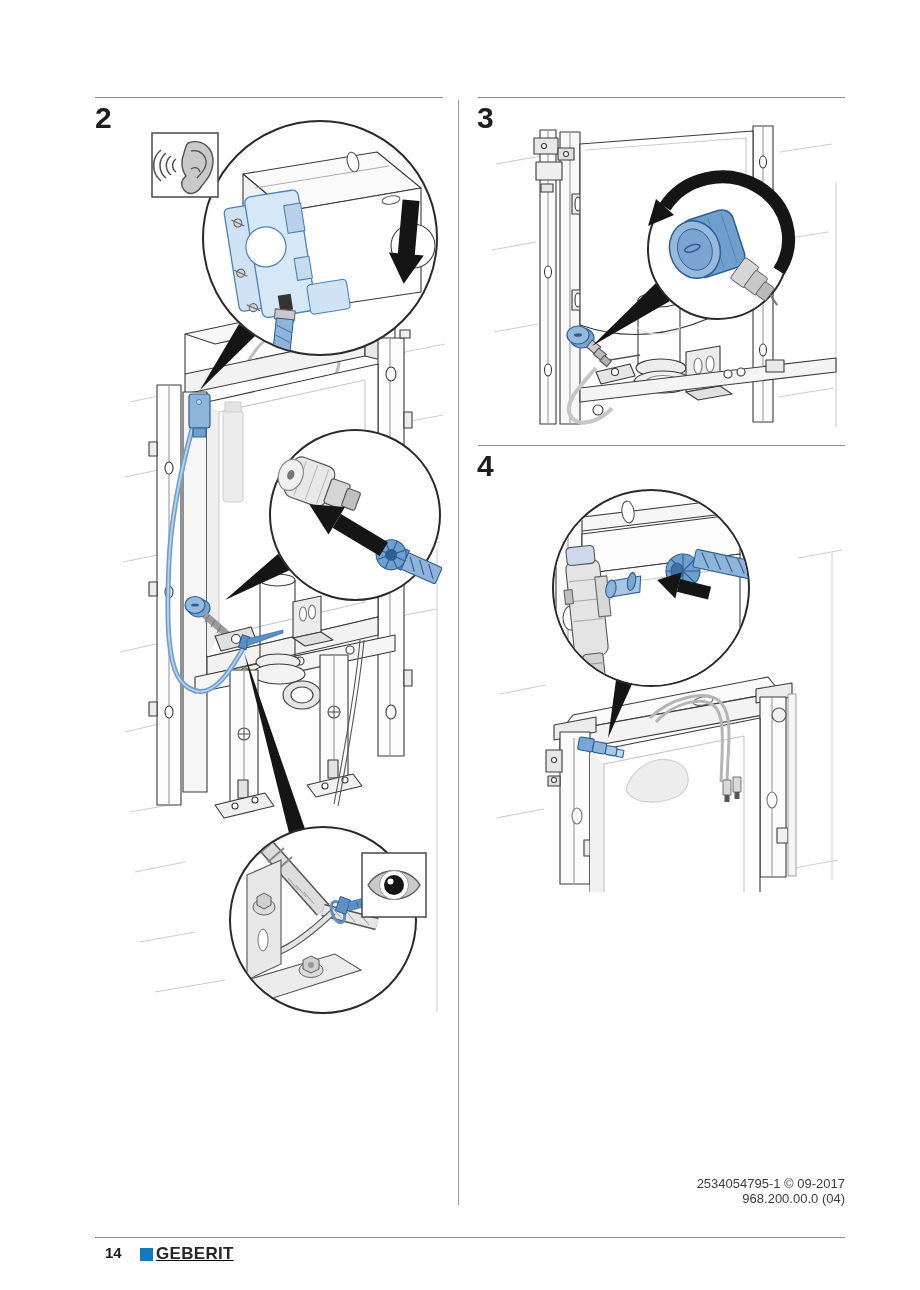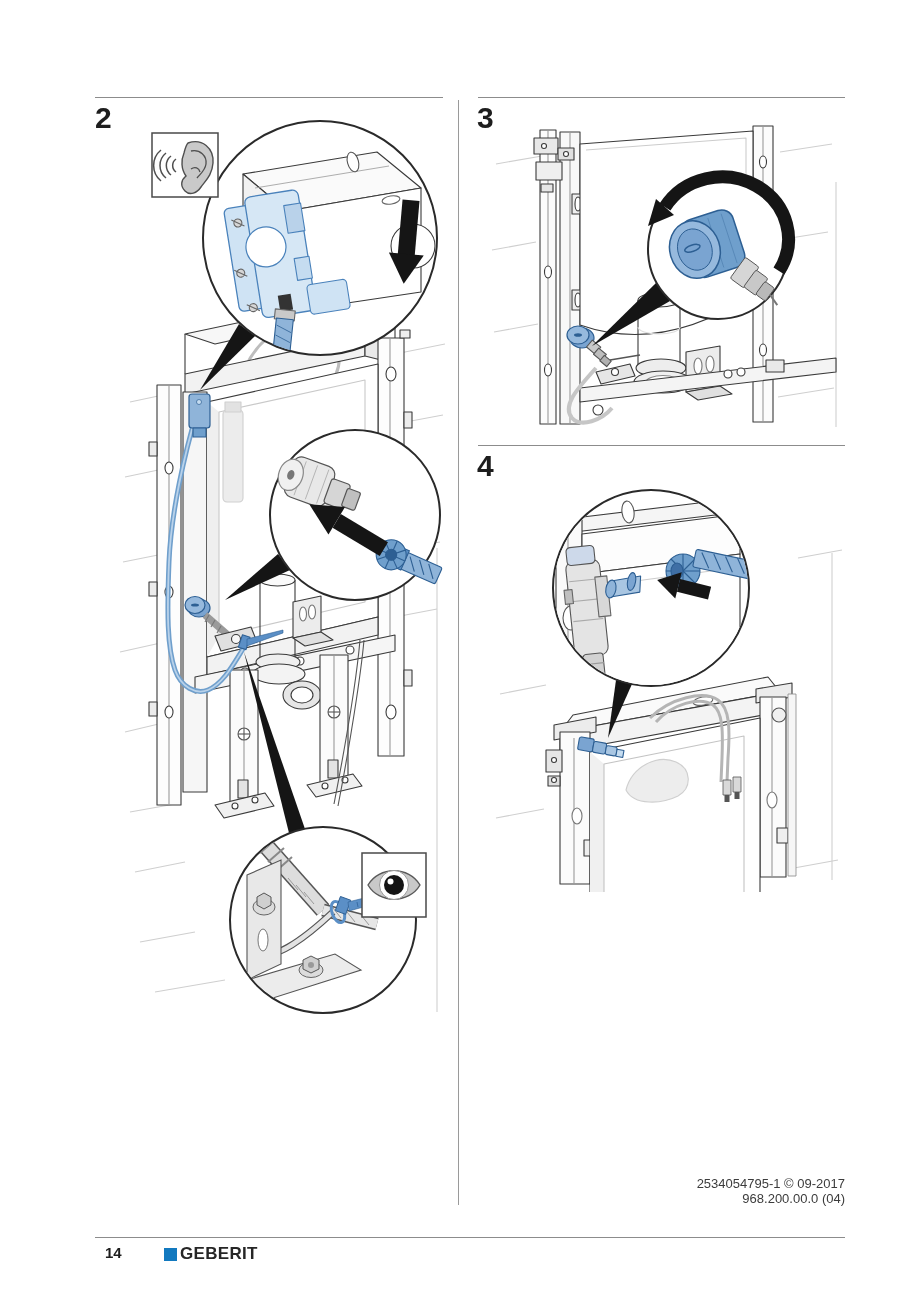--- a/index.html
+++ b/index.html
@@ -5,21 +5,21 @@
   html,body{margin:0;padding:0;background:#e9e9e9;}
   .page{position:relative;width:920px;height:1290px;background:#ffffff;
         font-family:"Liberation Sans","DejaVu Sans",sans-serif;overflow:hidden;}
   .rule{position:absolute;height:0;border-top:1.4px solid #8c8c8c;}
   .step-number{position:absolute;font-size:30px;font-weight:bold;color:#1d1d1d;line-height:1;}
   .divider{position:absolute;width:0;border-left:1.2px solid #9a9a9a;}
   svg{position:absolute;}
   svg *{vector-effect:non-scaling-stroke;}
   .footer-rule{position:absolute;left:95px;top:1237px;width:750px;border-top:1.2px solid #8c8c8c;}
   .page-num{position:absolute;left:96px;top:1244px;font-size:15px;font-weight:bold;color:#1d1d1d;margin-left:9px;}
-  .logo{position:absolute;left:164px;top:1244px;display:flex;align-items:center;}
+  .logo{position:absolute;left:140px;top:1244px;display:flex;align-items:center;text-decoration:underline;}
   .logo-square{display:inline-block;width:13px;height:13px;margin-right:3px;background:#1279bf;}
   .logo-text{font-size:17px;font-weight:bold;letter-spacing:.3px;color:#262626;}
   .doc-refs{position:absolute;right:75px;top:1177px;text-align:right;font-size:13px;
             line-height:14.5px;color:#3c3c3c;}
 </style>
 </head>
 <body>
 
 <div class="page">
 

